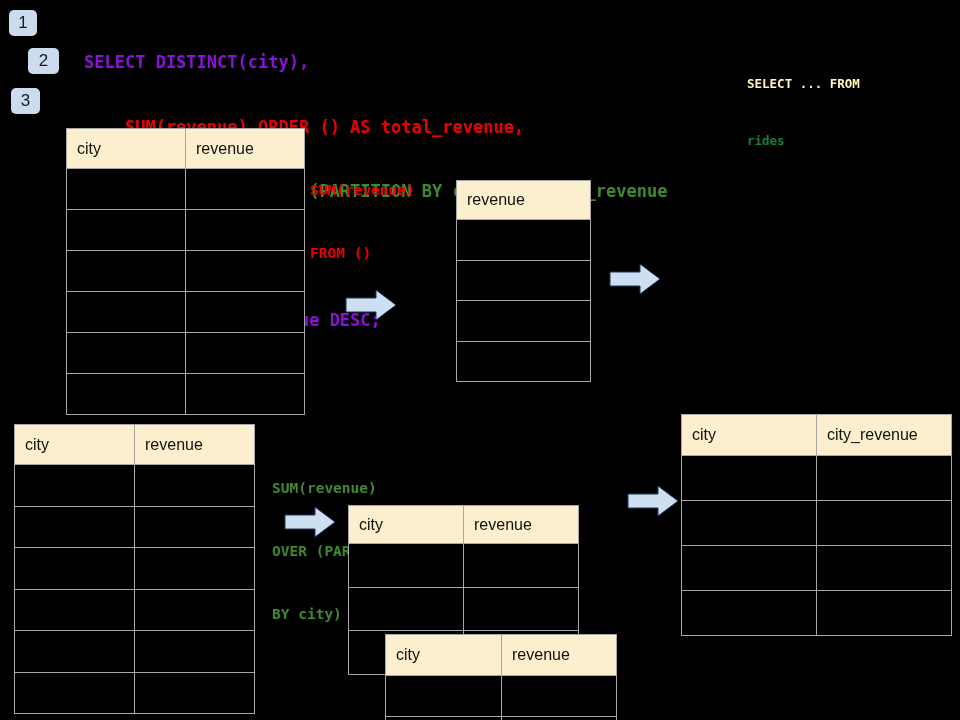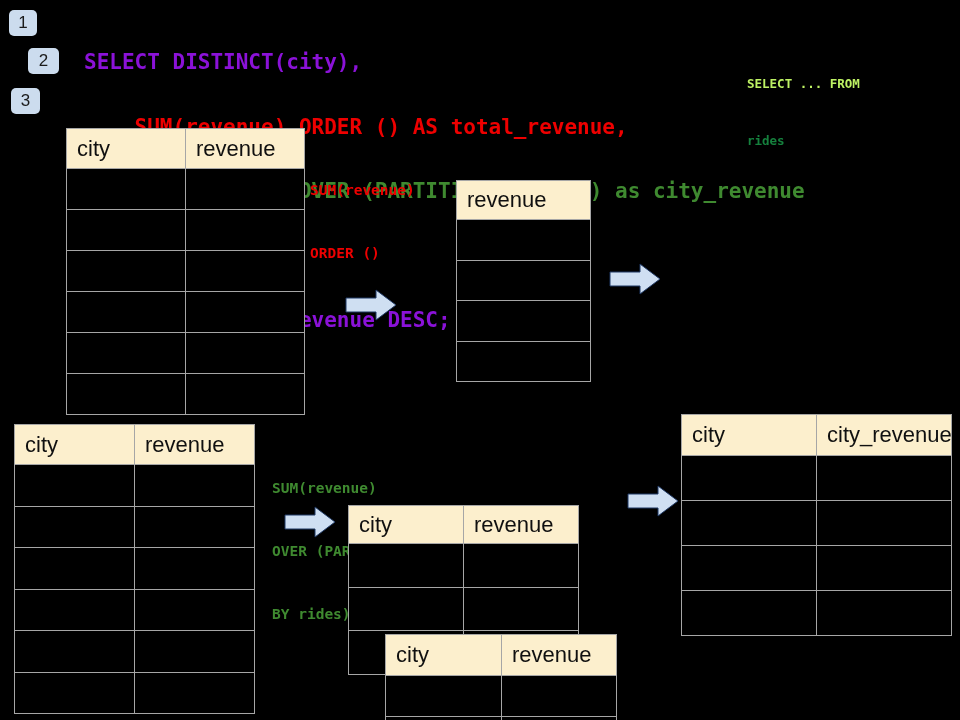--- a/index.html
+++ b/index.html
@@ -10,21 +10,21 @@
     overflow:hidden;
     position:relative;
   }
   .stage{position:absolute;left:0;top:0;width:960px;height:720px;}
 
   
   .sql{
     position:absolute;
     font-family:"DejaVu Sans Mono","Liberation Mono",monospace;
     font-weight:bold;
-    font-size:21px;
+    font-size:17px;
     line-height:21.5px;
     white-space:pre;
     letter-spacing:0px;
   }
   #sql-main{left:84px;top:9px;}
   .sql-line{display:block;white-space:pre;}
 
   
   #sql-side{
     position:absolute;left:747px;top:36px;
@@ -62,21 +62,21 @@
     padding:0;
     background:#000000;
     box-sizing:border-box;
   }
   .tbl th{
     border:1px solid #a6a6a6;
     background:#fcefcd;
     color:#101010;
     font-family:"Liberation Sans", sans-serif;
     font-weight:normal;
-    font-size:22px;
+    font-size:16px;
     text-align:left;
     padding:0 0 0 10px;
     box-sizing:border-box;
   }
 
   
   .arrow{
     position:absolute;
     width:54px;height:34px;
   }
@@ -111,21 +111,21 @@
 
   <div class="sql" id="sql-main">
     <span class="sql-line" style="color: rgb(139, 18, 216);">SELECT DISTINCT(city),</span>
     <span class="sql-line" style="color: rgb(238, 0, 0);">    SUM(revenue) ORDER () AS total_revenue,</span>
     <span class="sql-line" style="color: rgb(63, 138, 48);">    SUM(revenue) OVER (PARTITION BY city) as city_revenue</span>
     <span class="sql-line" style="color: rgb(139, 18, 216);">  FROM rides</span>
     <span class="sql-line" style="color: rgb(139, 18, 216);">  ORDER by city_revenue DESC;</span>
   </div>
 
   <div id="sql-side">
-    <span class="sql-line" style="color: #bef264; text-align: center;">SELECT ... FROM</span>
+    <span class="sql-line" style="color: #fef9c3; text-align: center;">SELECT ... FROM</span>
     <span class="sql-line" style="color: #15803d;">rides</span>
   </div>
 
   <table class="tbl" id="tbl-source-top" style="left:66px;top:128px;width:238px;height:287px;">
     <thead>
       <tr>
         <th style="width:119px;height:40px;">city</th>
         <th style="width:119px;height:40px;">revenue</th>
       </tr>
     </thead>
@@ -152,21 +152,21 @@
         </tr>
       <tr>
           <td style="height:41px;"></td>
           <td></td>
         </tr>
     </tbody>
   </table>
 
   <div class="anno" id="anno-red">
     <span class="sql-line">SUM(revenue)</span>
-    <span class="sql-line">ORDER ()</span>
+    <span class="sql-line">FROM ()</span>
   </div>
 
   <div class="arrow" style="left:344px;top:288px;">
     <svg viewBox="0 0 54 34" preserveAspectRatio="none">
       <polygon points="2,10 32,10 32,2 52,17 32,32 32,24 2,24" fill="#cfdff2" stroke="#1f3864" stroke-width="1"></polygon>
     </svg>
   </div>
 
   <table class="tbl" id="tbl-total-revenue" style="left:456px;top:180px;width:134px;height:202px;">
     <thead>
@@ -227,21 +227,21 @@
       <tr>
           <td style="height:41px;"></td>
           <td></td>
         </tr>
     </tbody>
   </table>
 
   <div class="anno" id="anno-green">
     <span class="sql-line">SUM(revenue)</span>
     <span class="sql-line">OVER (PARTITION</span>
-    <span class="sql-line">BY rides)</span>
+    <span class="sql-line">BY city)</span>
   </div>
 
   <div class="arrow" style="left:283px;top:505px;">
     <svg viewBox="0 0 54 34" preserveAspectRatio="none">
       <polygon points="2,10 32,10 32,2 52,17 32,32 32,24 2,24" fill="#cfdff2" stroke="#1f3864" stroke-width="1"></polygon>
     </svg>
   </div>
 
   <table class="tbl" id="tbl-partition-back" style="left:348px;top:505px;width:230px;height:170px;">
     <thead>

